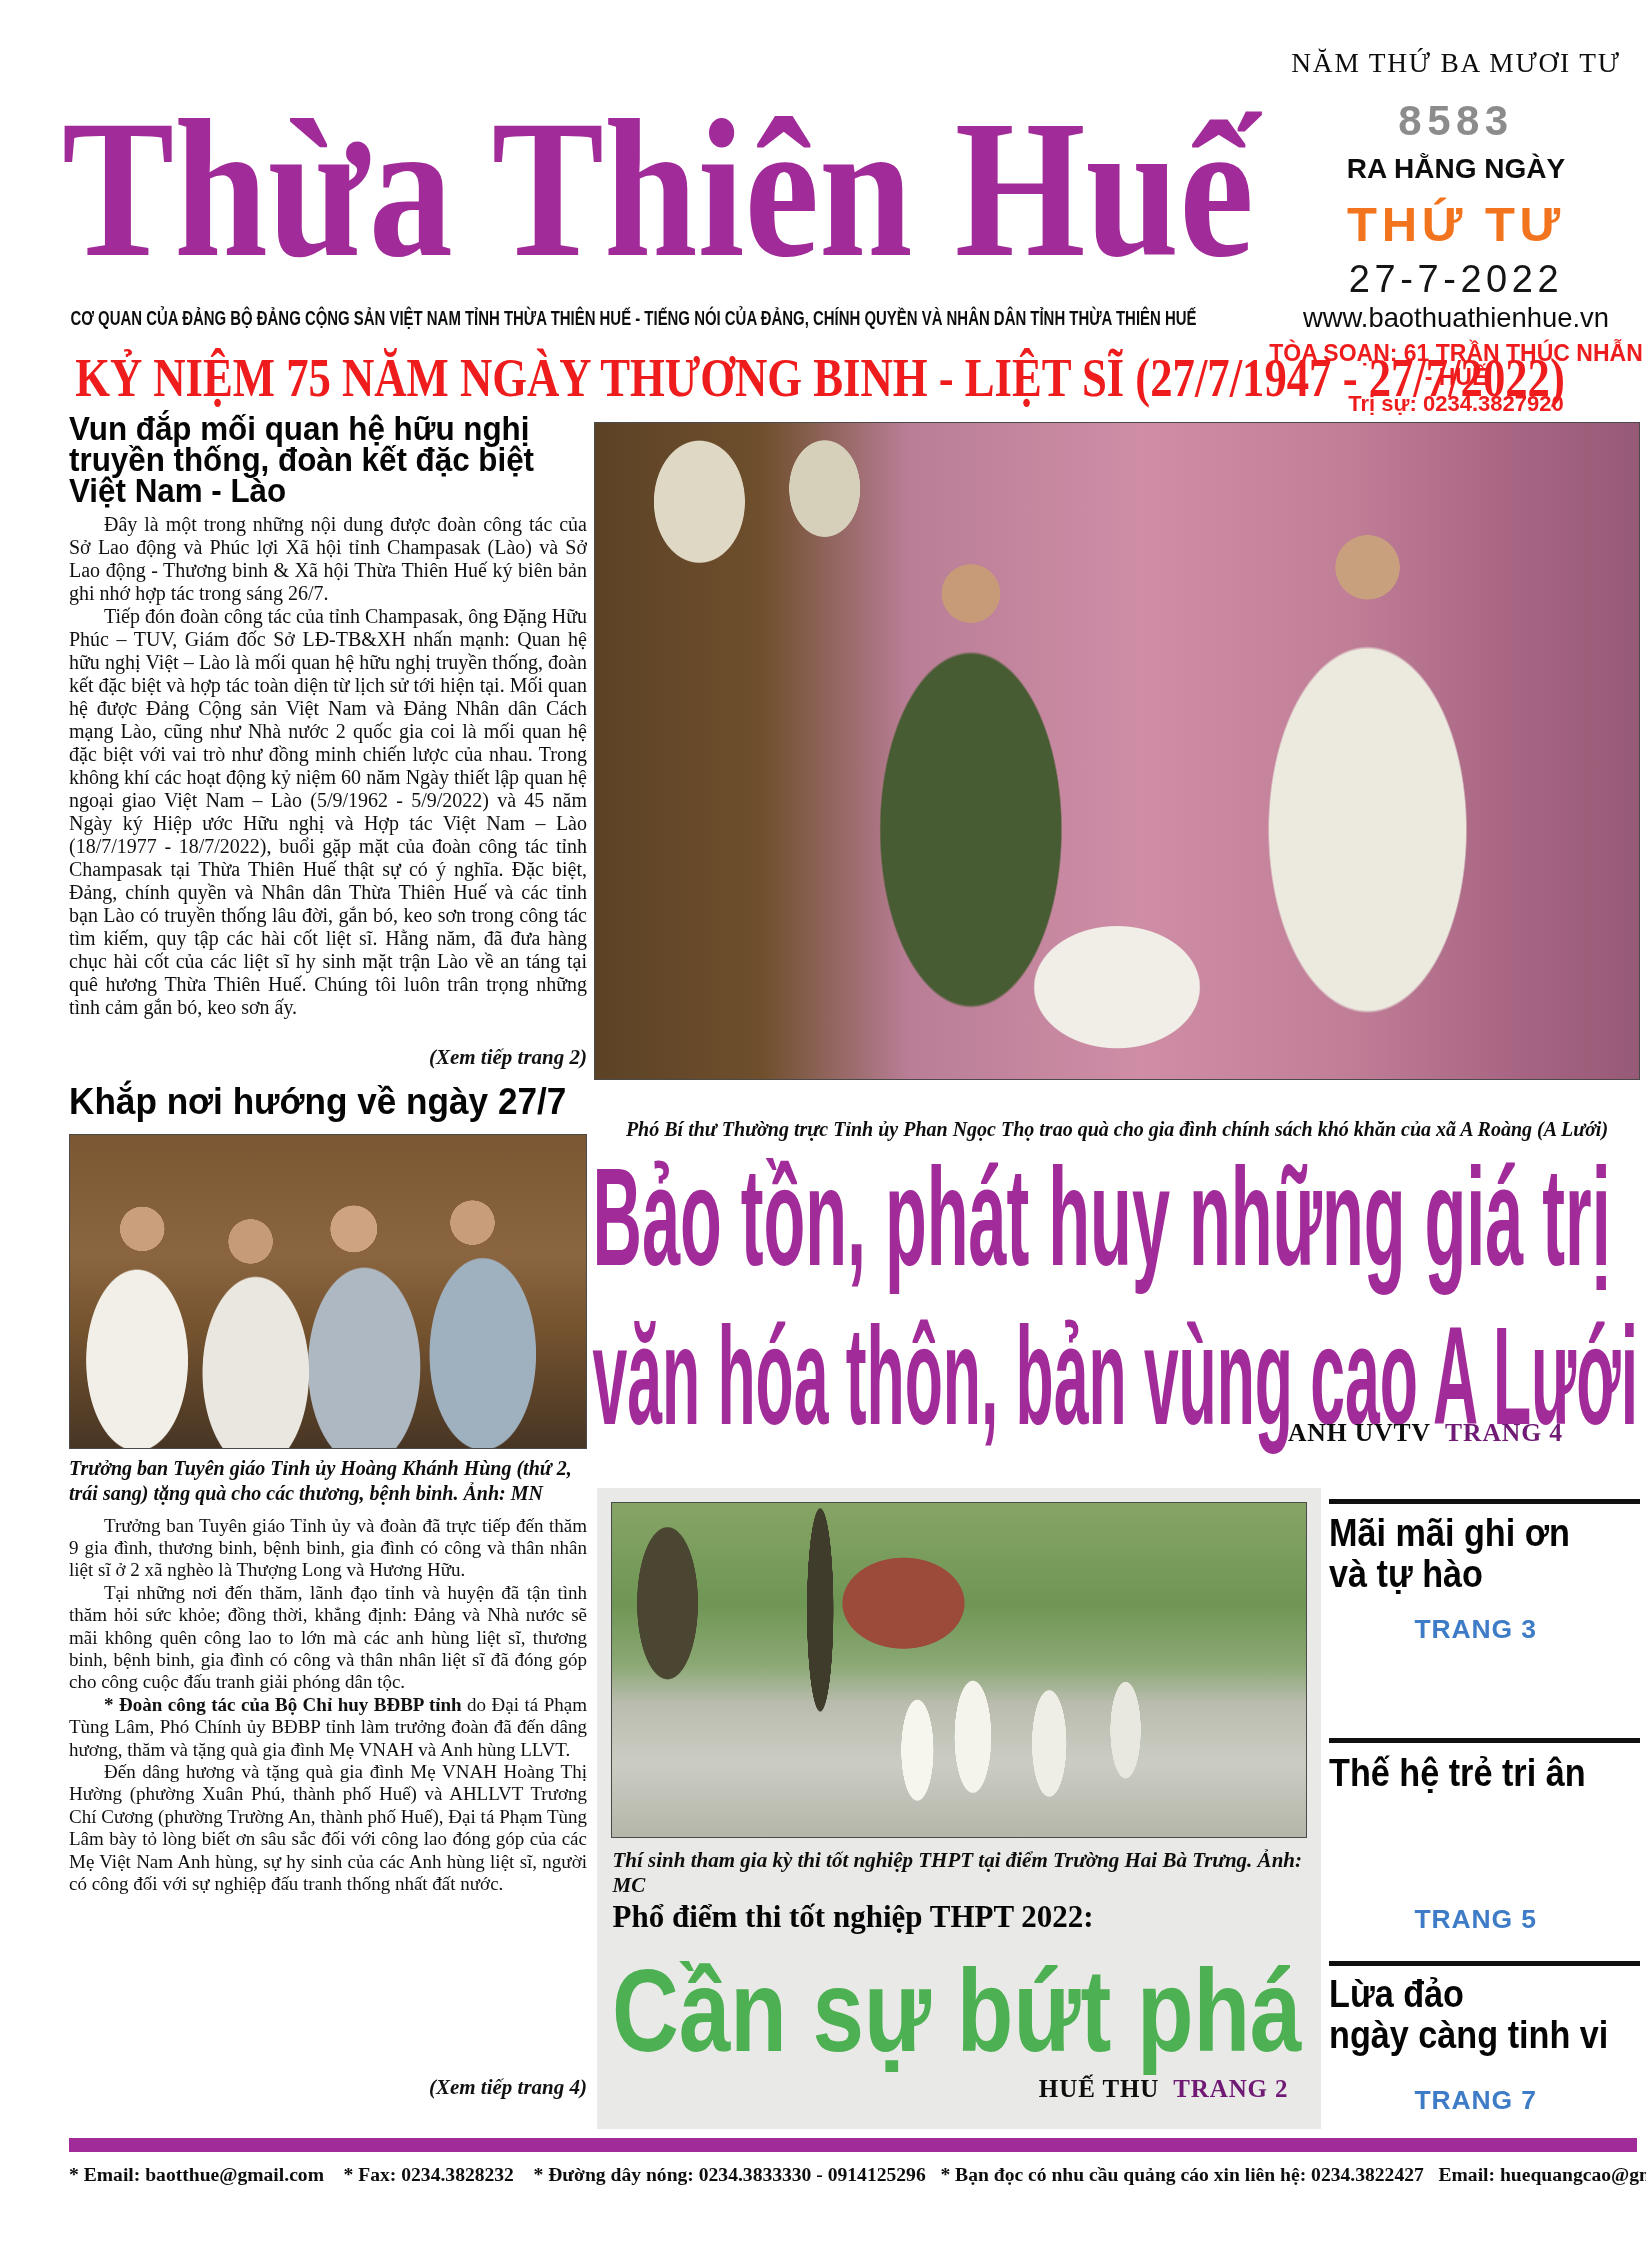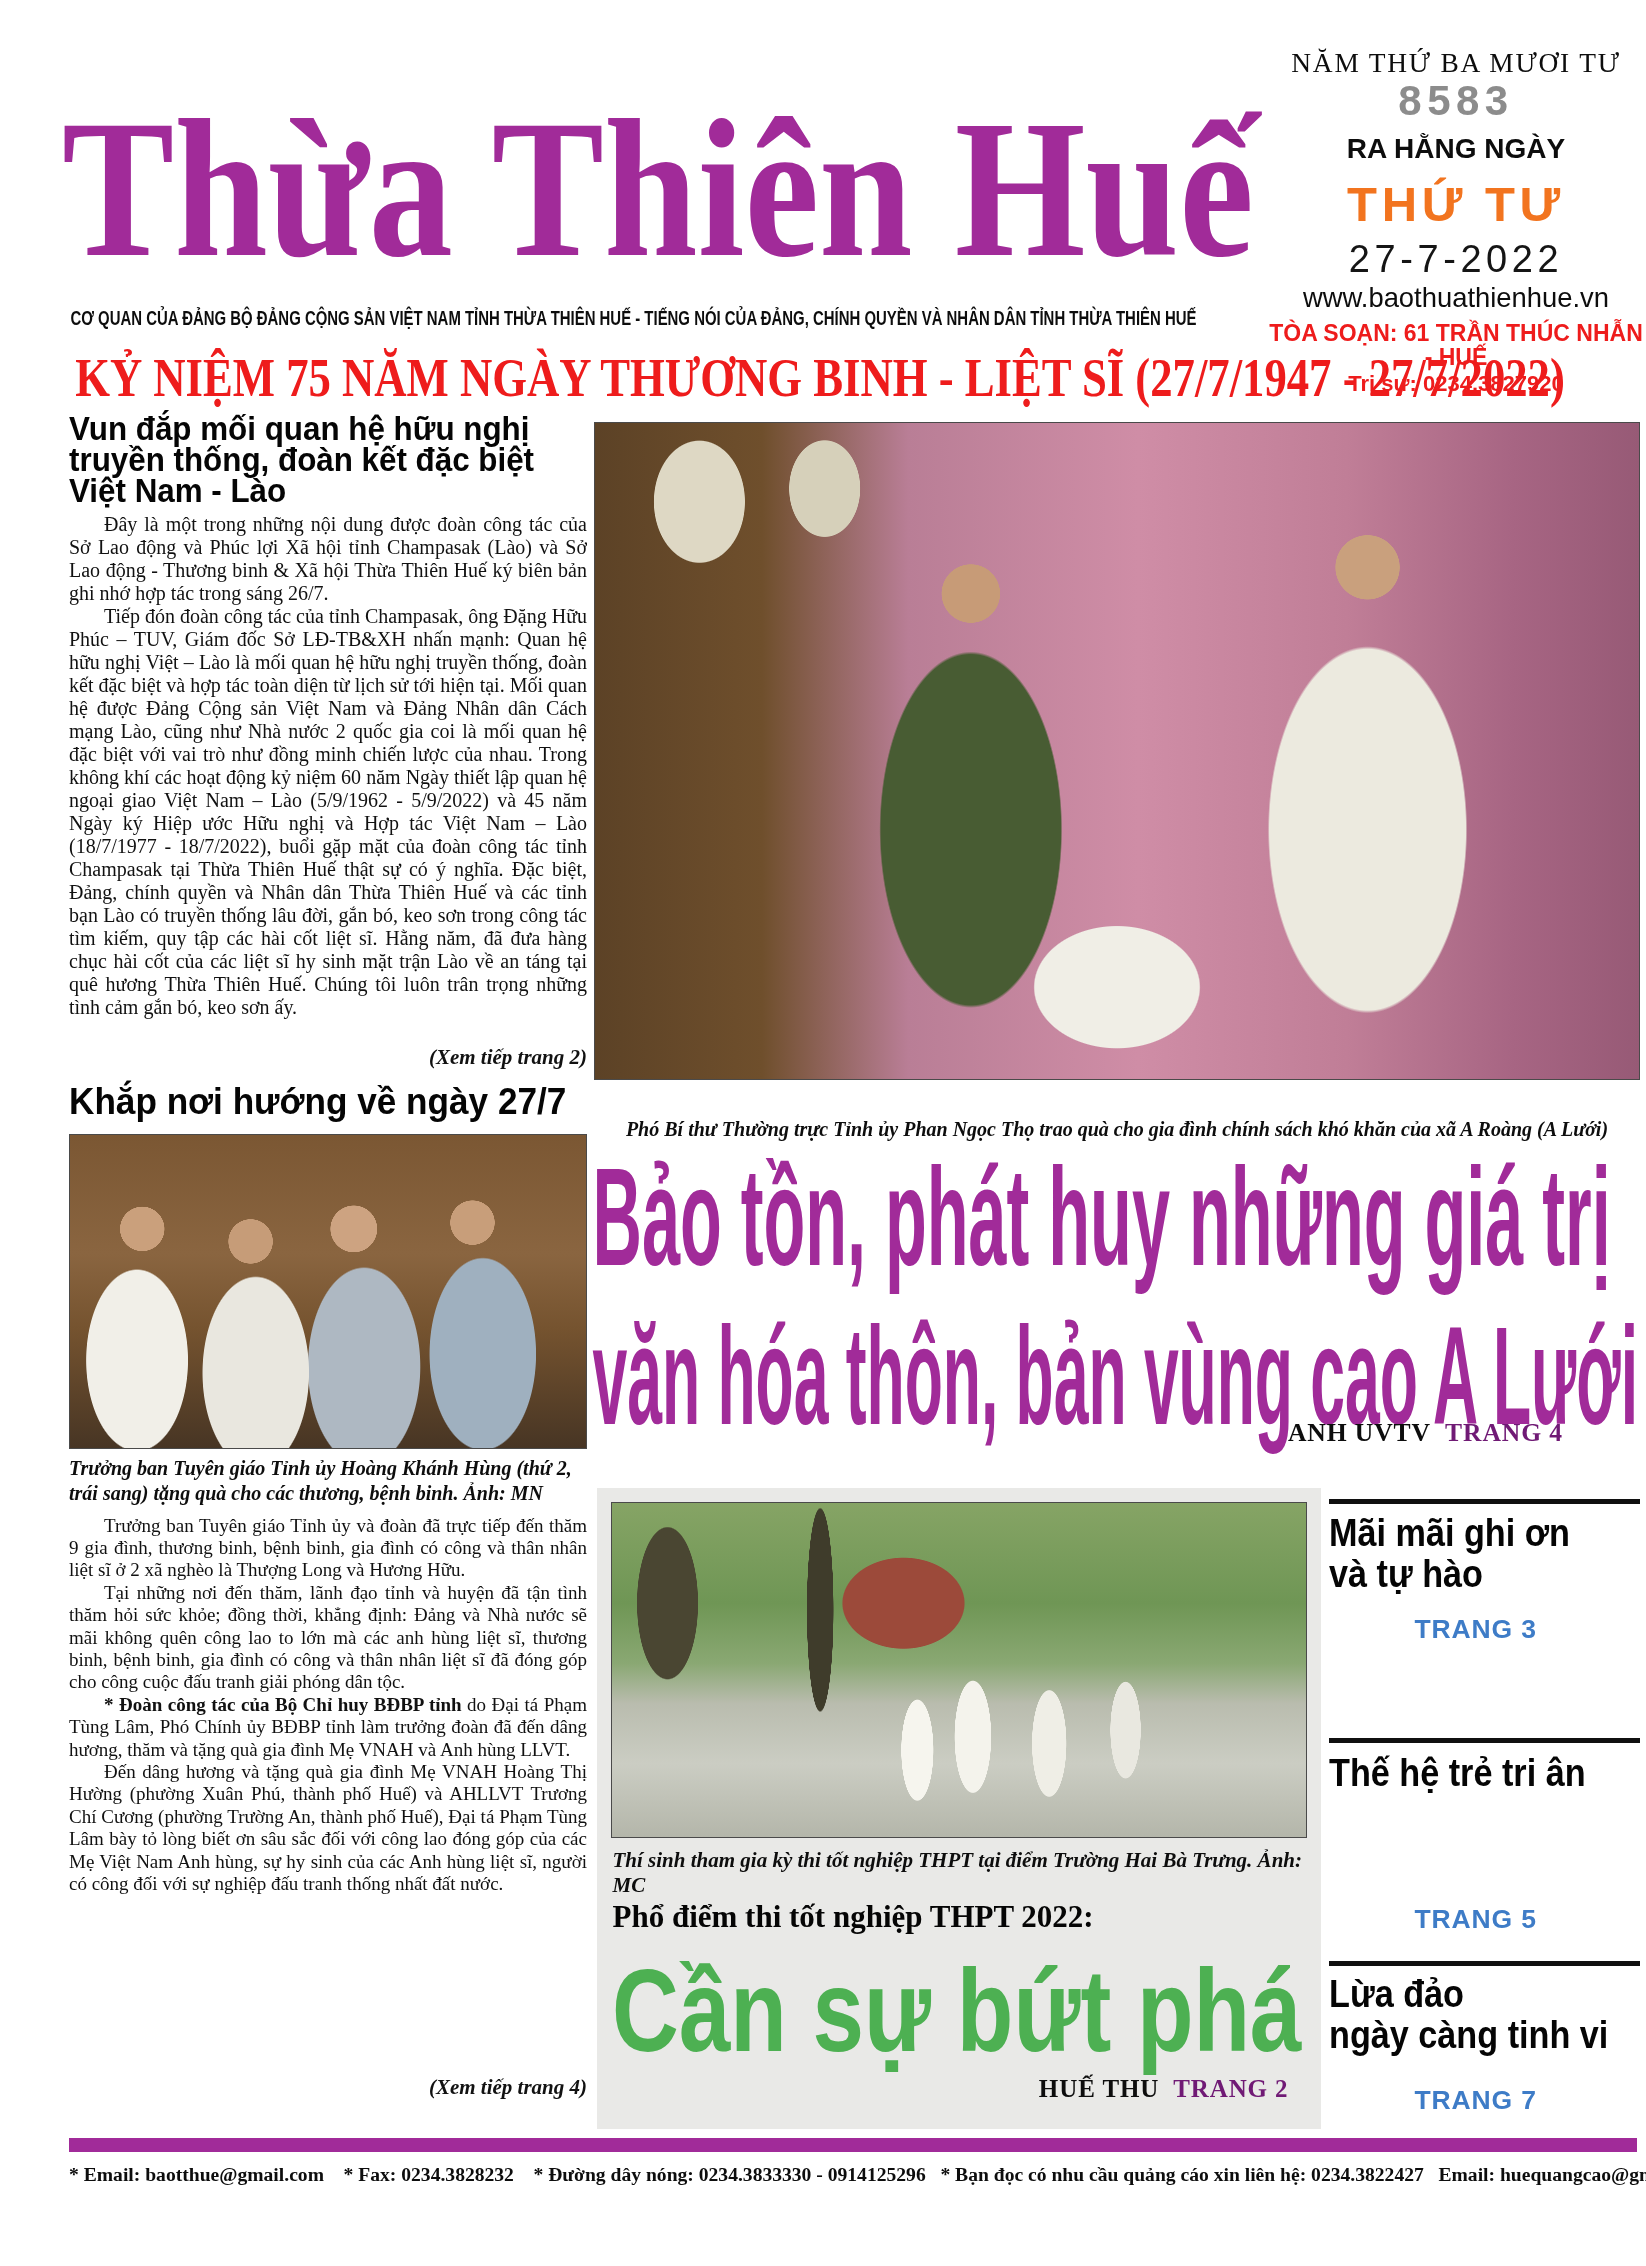--- a/index.html
+++ b/index.html
@@ -5,21 +5,21 @@
   html,body{margin:0;padding:0;background:#888;}
   .page{position:relative;width:1647px;height:2267px;background:#ffffff;overflow:hidden;
         font-family:"Liberation Serif",serif;color:#111;}
   svg text{font-family:"Liberation Serif",serif;}
 
   
   .masthead-svg{position:absolute;left:58px;top:31px;}
   .masthead-text{font-family:"Liberation Serif",serif;font-weight:bold;fill:#A12B99;}
   .issue{position:absolute;left:1268px;top:49px;width:376px;text-align:center;line-height:1.05;}
   .issue-year{font-family:"Liberation Serif",serif;font-size:27.4px;letter-spacing:1.8px;color:#0d0d0d;}
-  .issue-number{font-family:"Liberation Sans",sans-serif;font-weight:bold;font-size:42px;color:#8C8C8C;letter-spacing:5.5px;margin-top:1px;}
+  .issue-number{font-family:"Liberation Sans",sans-serif;font-weight:bold;font-size:42px;color:#8C8C8C;letter-spacing:5.5px;margin-top:21px;}
   .issue-freq{font-family:"Liberation Sans",sans-serif;font-weight:bold;font-size:28px;color:#0d0d0d;margin-top:11px;}
   .issue-weekday{font-family:"Liberation Sans",sans-serif;font-weight:bold;font-size:49px;color:#F2741F;letter-spacing:4.6px;margin-top:16px;}
   .issue-date{font-family:"Liberation Sans",sans-serif;font-size:38px;letter-spacing:4.6px;color:#151515;margin-top:9.1px;}
   .issue-site{font-family:"Liberation Sans",sans-serif;font-weight:normal;font-size:27.4px;color:#0d0d0d;margin-top:4px;}
   .issue-addr{font-family:"Liberation Sans",sans-serif;font-weight:bold;font-size:23px;color:#EE1C1C;margin-top:8.2px;}
   .issue-phone{font-family:"Liberation Sans",sans-serif;font-weight:bold;font-size:22px;color:#EE1C1C;margin-top:2.7px;}
   .tagline-svg{position:absolute;left:69px;top:302px;}
   .tagline-text{font-family:"Liberation Sans",sans-serif;font-weight:bold;fill:#0d0d0d;}
   .banner-svg{position:absolute;left:71px;top:334px;}
   .banner-text{font-family:"Liberation Serif",serif;font-weight:bold;fill:#EE1C1C;}

